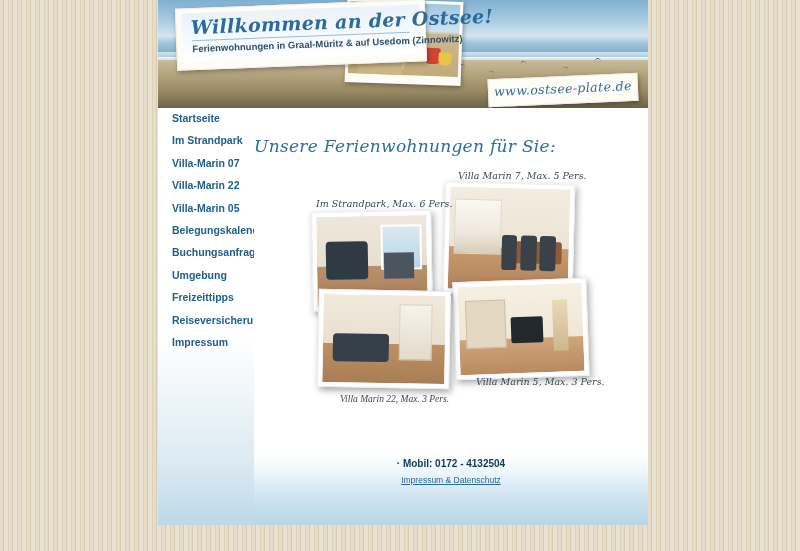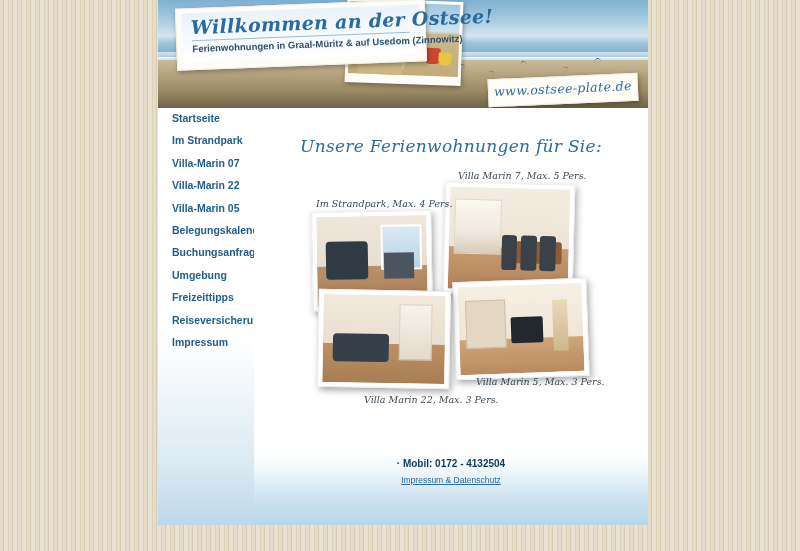--- a/index.html
+++ b/index.html
@@ -192,21 +192,21 @@
   
   .content {
     position:absolute;
     left:254px; top:108px;
     width:394px; height:345px;
     background:#ffffff;
   }
   .headline {
     position:absolute;
     left:0; top:28px; width:394px;
-    text-align:center;
+    text-align:left;
     font-family:"DejaVu Serif", serif;
     font-style: italic;
     font-size: 17px;
     color: #2b6d9f;
     letter-spacing:.3px;
   }
 
   
   .shot {
     position:absolute;
@@ -385,21 +385,21 @@
           <div class="room-b" style="width:100%;height:100%;">
         <div class="kit"></div>
         <div class="tbl"></div>
         <div class="chair" style="left:44%"></div>
         <div class="chair" style="left:60%"></div>
         <div class="chair" style="left:76%"></div>
       </div>
         </div>
     </div>
 
-    <div class="cap" style="left:62px; top:90px;">Im Strandpark, Max. 4 Pers.</div>
+    <div class="cap" style="left:62px; top:90px;">Im Strandpark, Max. 6 Pers.</div>
     <div class="shot" style="left:58px; top:103px; width:120px; height:100px; transform:rotate(-1deg);">
       <div class="img">
           <div class="room-a" style="width:100%;height:100%;">
             <div class="win"></div>
           </div>
         </div>
     </div>
 
     <div class="shot" style="left:200px; top:172px; width:134px; height:98px; transform:rotate(-2deg);">
       <div class="img">
@@ -413,21 +413,21 @@
     <div class="cap" style="left:222px; top:268px;">Villa Marin 5, Max. 3 Pers.</div>
 
     <div class="shot" style="left:64px; top:182px; width:132px; height:98px; transform:rotate(1deg);">
       <div class="img">
           <div class="room-d" style="width:100%;height:100%;">
         <div class="sofa"></div>
             <div class="door"></div>
       </div>
         </div>
     </div>
-    <div class="cap" style="left:110px; top:286px;">Villa Marin 22, Max. 3 Pers.</div>
+    <div class="cap" style="left:86px; top:286px;font-family:Liberation Serif, serif;">Villa Marin 22, Max. 3 Pers.</div>
   </div>
 
   <div class="content-fade"></div>
 
   <div class="footer">
     <div class="foot2">·  Mobil: 0172 - 4132504</div>
     <a class="foot3">Impressum &amp; Datenschutz</a>
   </div>
 
 </div>

